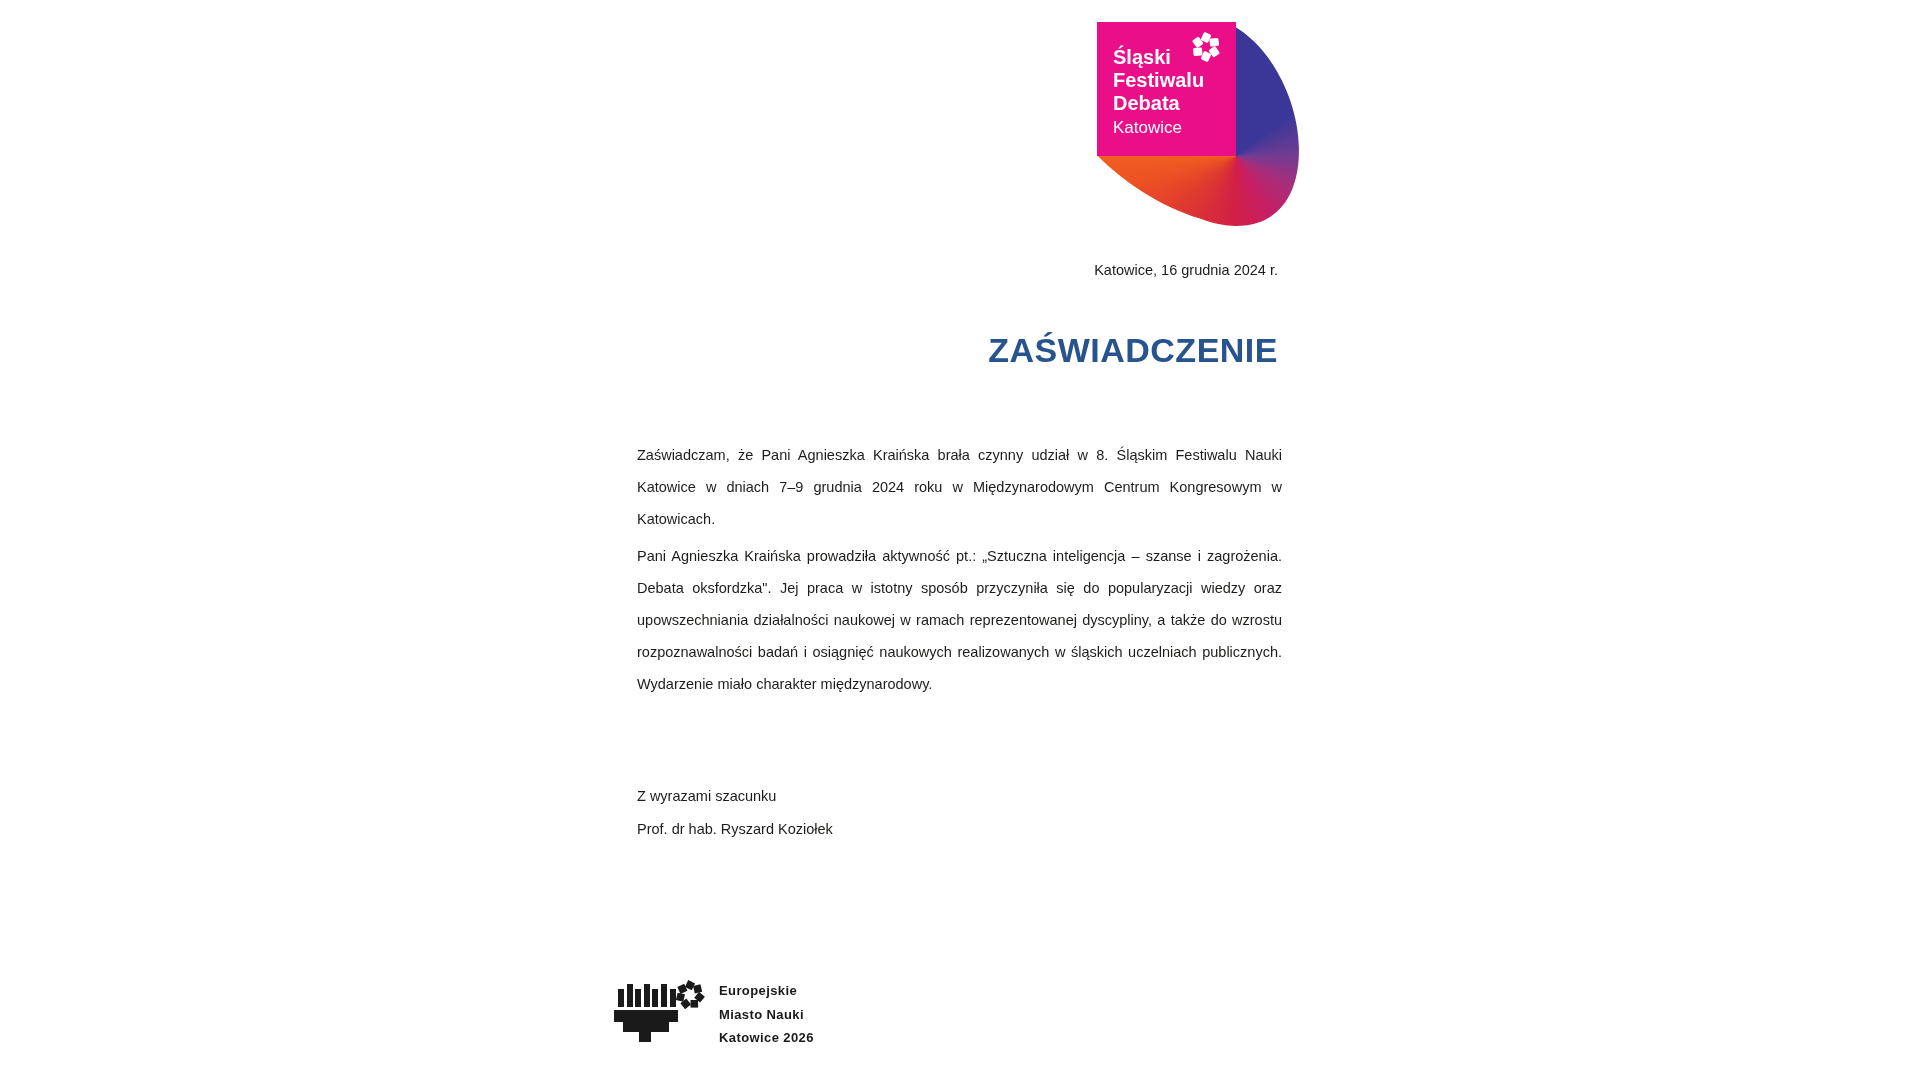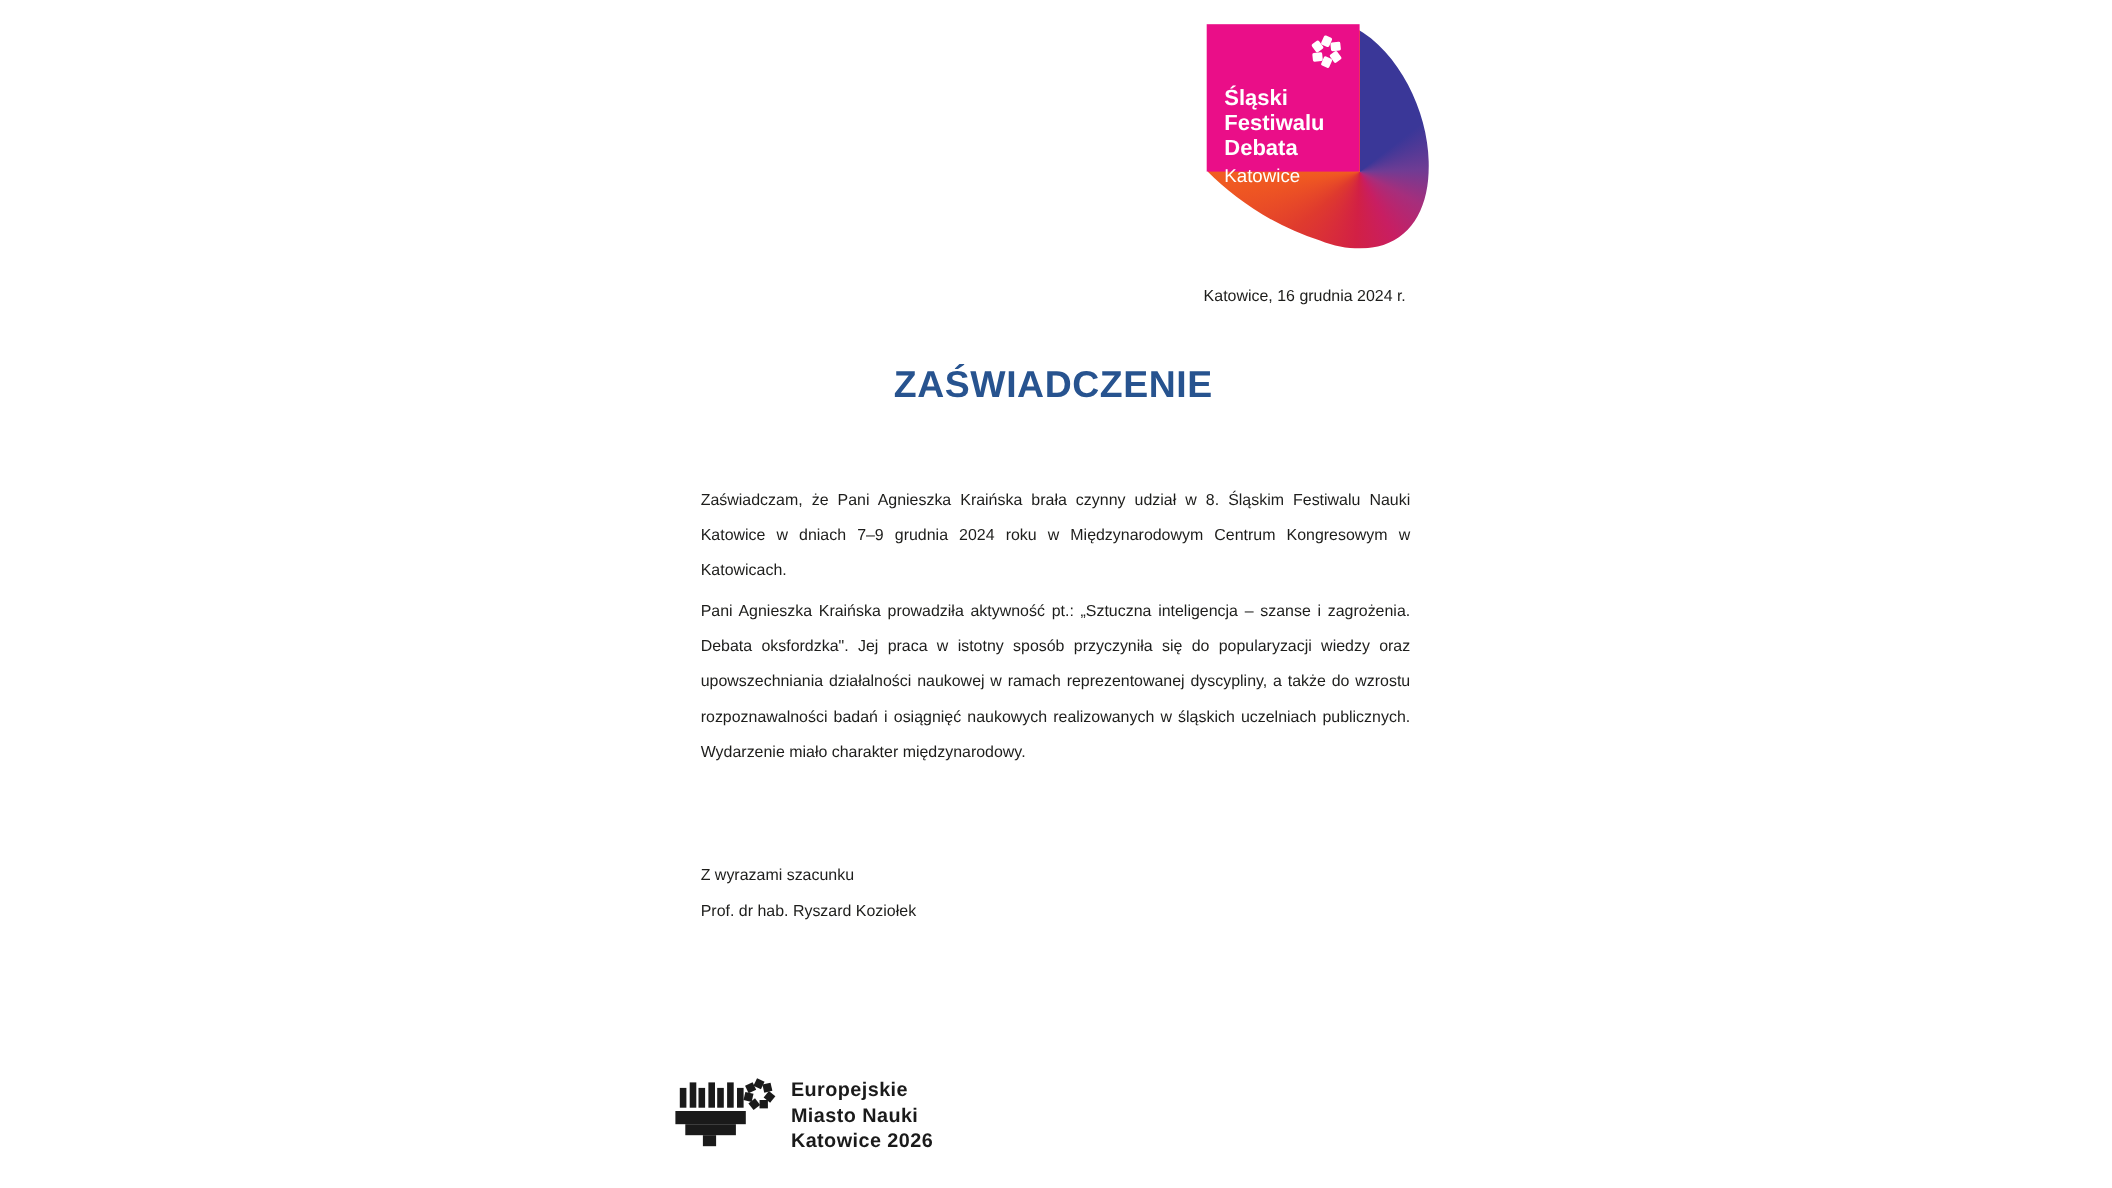--- a/index.html
+++ b/index.html
@@ -19,33 +19,33 @@
       #3a3798 0deg, #3a3798 52deg, #6f3c94 88deg, #a62e7c 118deg,
       #c81e62 152deg, #d22045 183deg, #df3a2e 228deg, #ef5722 262deg,
       #f26420 278deg, #f26420 360deg);
     -webkit-clip-path:url(#blobClip); clip-path:url(#blobClip);
   }
   .sfn-square {
     position:absolute; left:0; top:0; width:139px; height:134px;
     background:#ea0e88;
   }
   .sfn-flower { position:absolute; left:90px; top:6px; }
-  .sfn-text { position:absolute; left:16px; top:24px; color:#ffffff;margin-top:32px; }
+  .sfn-text { position:absolute; left:16px; top:24px; color:#ffffff; }
   .sfn-l { line-height:23px; white-space:nowrap; }
   .sfn-l1 { font-size:20px; font-weight:600; }
   .sfn-l2, .sfn-l3 { font-size:20px; font-weight:700; }
   .sfn-l4 { font-size:17px; font-weight:400; margin-top:1px; }
 
   
   .date-line {
     left:637px; top:258px; width:641px; text-align:right;
     font-size:14.5px; line-height:24px;
   }
   .doc-title {
-    left:637px; top:330px; width:641px; margin:0; text-align:center;
+    left:637px; top:330px; width:641px; margin:0; text-align:right;
     font-size:34px; font-weight:700; line-height:40px; letter-spacing:0.5px;
     color:#27538f;
   }
   .para {
     left:637px; width:645px; margin:0;
     font-size:14.5px; line-height:32px; text-align:justify;
   }
   .p1 { top:439px; }
   .p2 { top:540px; }
   .signature {
@@ -54,21 +54,21 @@
   }
 
   
   .emn-logo { left:613px; top:978px; width:320px; height:80px; }
   .emn-heart { position:absolute; left:0; top:6px; width:66px; height:60px; }
   .emn-heart .bar { position:absolute; width:6px; background:#1a1a1a; }
   .emn-heart .band { position:absolute; background:#1a1a1a; }
   .emn-star { position:absolute; left:59px; top:0px; }
   .emn-text {
     position:absolute; left:106px; top:1px;
-    font-size:18px; font-weight:700; color:#1a1a1a;
+    font-size:13px; font-weight:700; color:#1a1a1a;
     line-height:23.5px; letter-spacing:0.4px; white-space:nowrap;
   }
 </style>
 </head>
 <body>
 
 <svg width="0" height="0" style="position:absolute" aria-hidden="true">
   <defs>
     <clipPath id="blobClip" clipPathUnits="objectBoundingBox">
       <path d="M0.655,0.015

